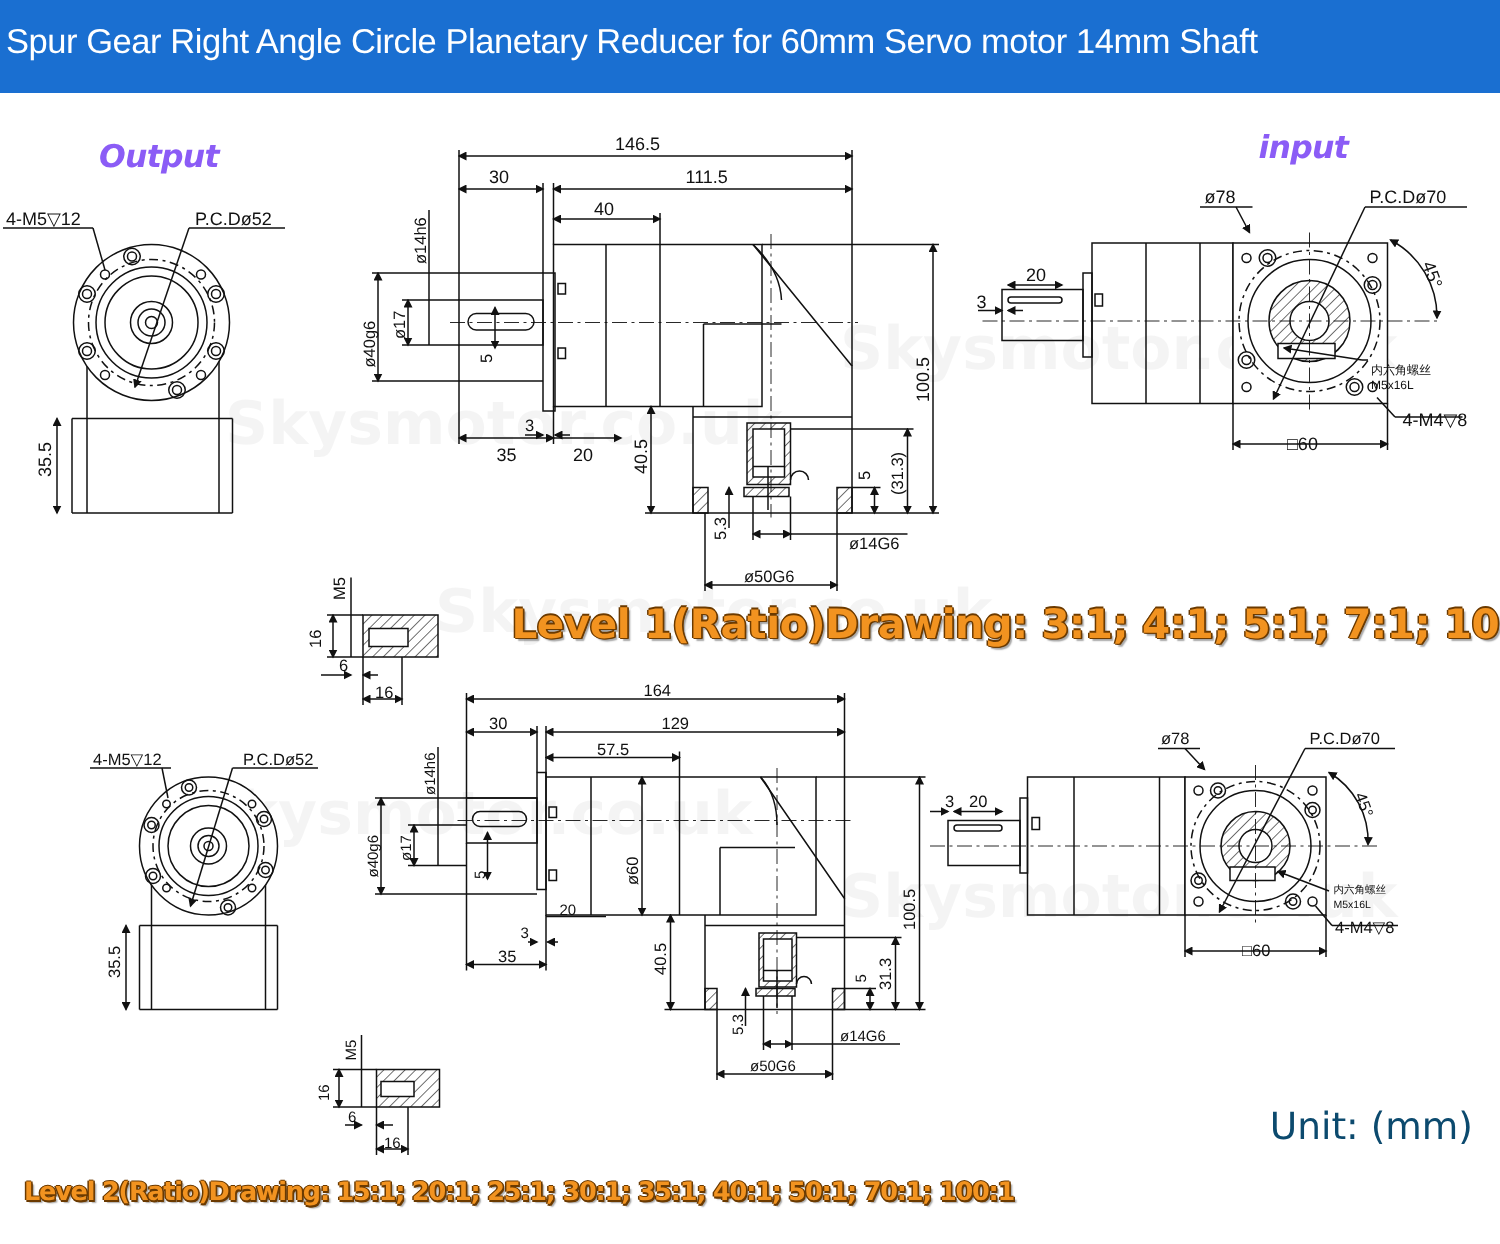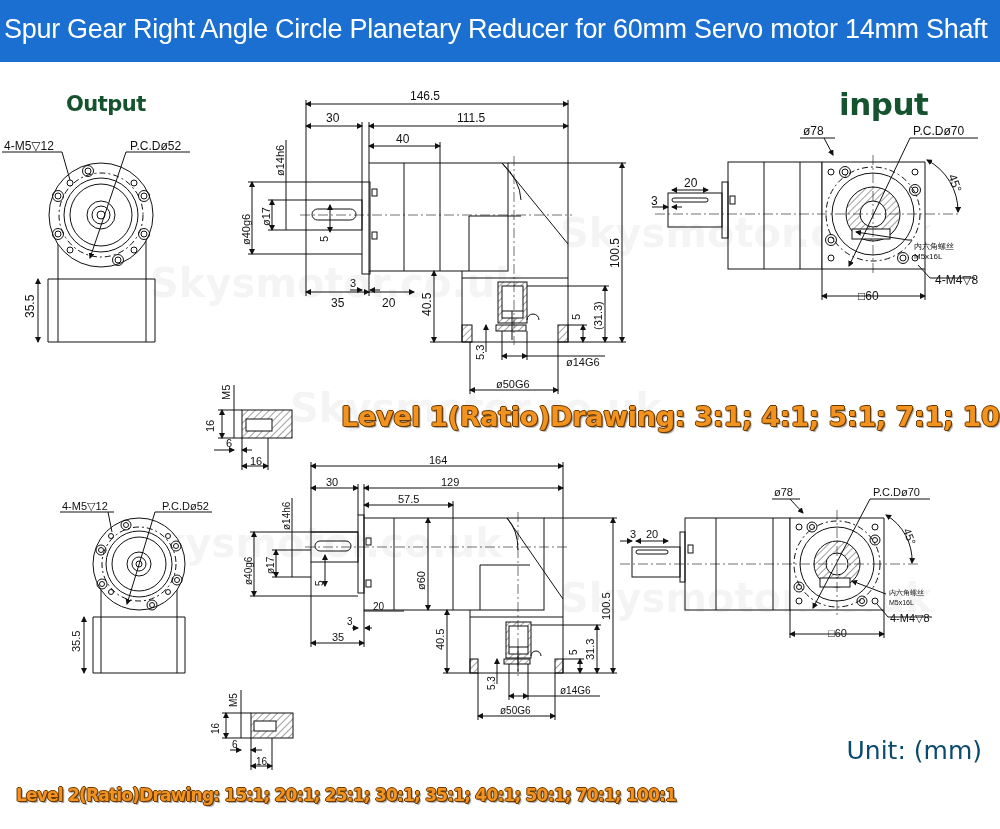--- a/index.html
+++ b/index.html
@@ -1,19 +1,19 @@
 <!DOCTYPE html>
 <html><head>
 <meta charset="utf-8">
 <style>
   html,body{margin:0;padding:0;background:#fff;}
   body{width:1000px;height:829px;position:relative;overflow:hidden;font-family:"Liberation Sans",sans-serif;color:#111;}
   .header{position:absolute;left:0;top:0;width:1000px;height:62px;background:#1a6fd1;}
-  .header-title{position:absolute;left:4px;top:14px;font-size:27px;color:#fff;letter-spacing:-0.3px;font-family:"Liberation Sans",sans-serif;}
-  .view-title{position:absolute;font-family:"DejaVu Sans",sans-serif;font-weight:bold;font-size:21px;color:#14532d;letter-spacing:-0.5px;}
+  .header-title{position:absolute;left:4px;top:14px;font-size:23px;color:#fff;letter-spacing:-0.3px;font-family:"Liberation Sans",sans-serif;}
+  .view-title{position:absolute;font-family:"DejaVu Sans",sans-serif;font-weight:bold;font-size:21px;color:#8b5cf6;letter-spacing:-0.5px;font-style:italic;}
   .level-caption{position:absolute;font-family:"DejaVu Sans",sans-serif;font-weight:bold;color:#f29320;
     text-shadow:1px 1px 0 #6b3a00,-1px 0 0 #6b3a00,0 -1px 0 #6b3a00,1px 0 0 #6b3a00,0 1px 0 #6b3a00,2px 2px 1px rgba(0,0,0,0.35);
     letter-spacing:-0.3px;white-space:nowrap;}
   .unit-note{position:absolute;right:18px;top:736px;font-size:25px;color:#0c4a6e;font-family:"DejaVu Sans",sans-serif;}
   svg text{font-family:"Liberation Sans",sans-serif;fill:#111;}
   .watermark{position:absolute;font-family:"DejaVu Sans",sans-serif;font-weight:bold;font-size:40px;color:rgba(0,0,0,0.045);white-space:nowrap;pointer-events:none;}
 </style>
 </head>
 <body>
 
@@ -21,21 +21,21 @@
   <div class="header-title">Spur Gear Right Angle Circle Planetary Reducer for 60mm Servo motor 14mm Shaft</div>
 </div>
 
 <div class="watermark" style="left:150px;top:260px;">Skysmotor.co.uk</div>
 <div class="watermark" style="left:560px;top:210px;">Skysmotor.co.uk</div>
 <div class="watermark" style="left:290px;top:385px;">Skysmotor.co.uk</div>
 <div class="watermark" style="left:130px;top:520px;">Skysmotor.co.uk</div>
 <div class="watermark" style="left:560px;top:575px;">Skysmotor.co.uk</div>
 
 <div class="view-title" style="left:66px;top:92px;">Output</div>
-<div class="view-title" style="left:839px;top:86px;font-size:31px;">input</div>
+<div class="view-title" style="left:839px;top:86px;font-size:21px;">input</div>
 
 <svg width="1000" height="829" style="position:absolute;left:0;top:0;">
   <defs>
     <pattern id="hatch" width="5" height="5" patternUnits="userSpaceOnUse" patternTransform="rotate(45)">
       <line x1="0" y1="0" x2="0" y2="5" stroke="#111" stroke-width="0.8"></line>
     </pattern>
     <marker id="arr" markerWidth="6" markerHeight="6" refX="5" refY="3" orient="auto-start-reverse">
       <path d="M0,0 L6,3 L0,6 z" fill="#111"></path>
     </marker>
   </defs>

